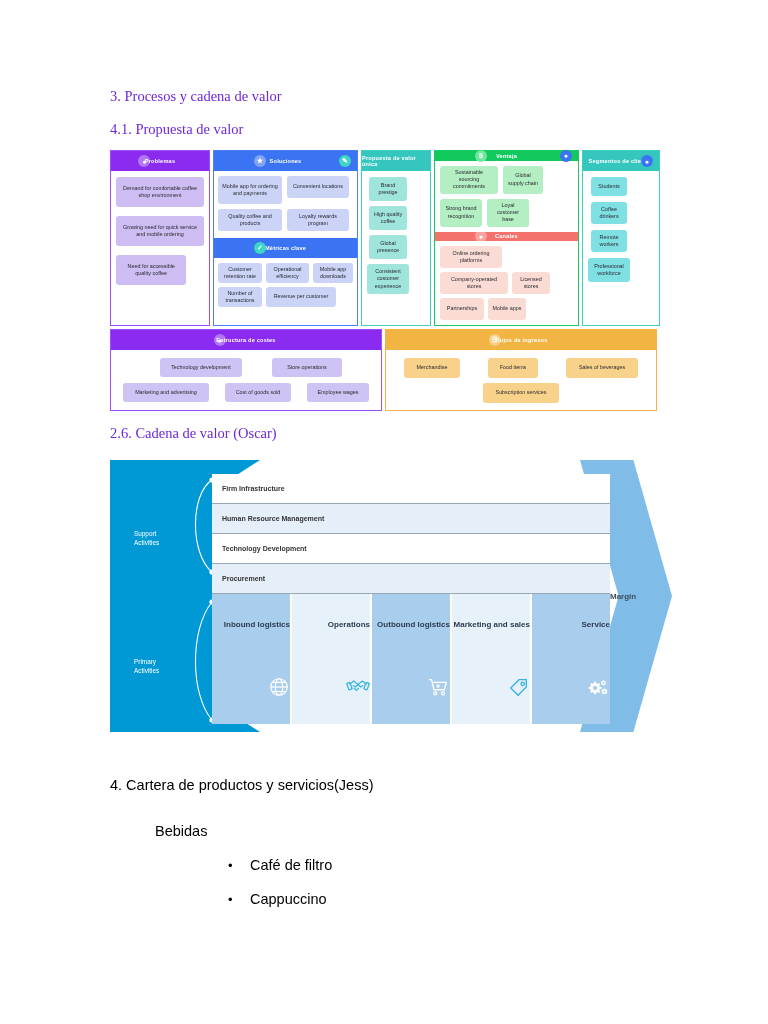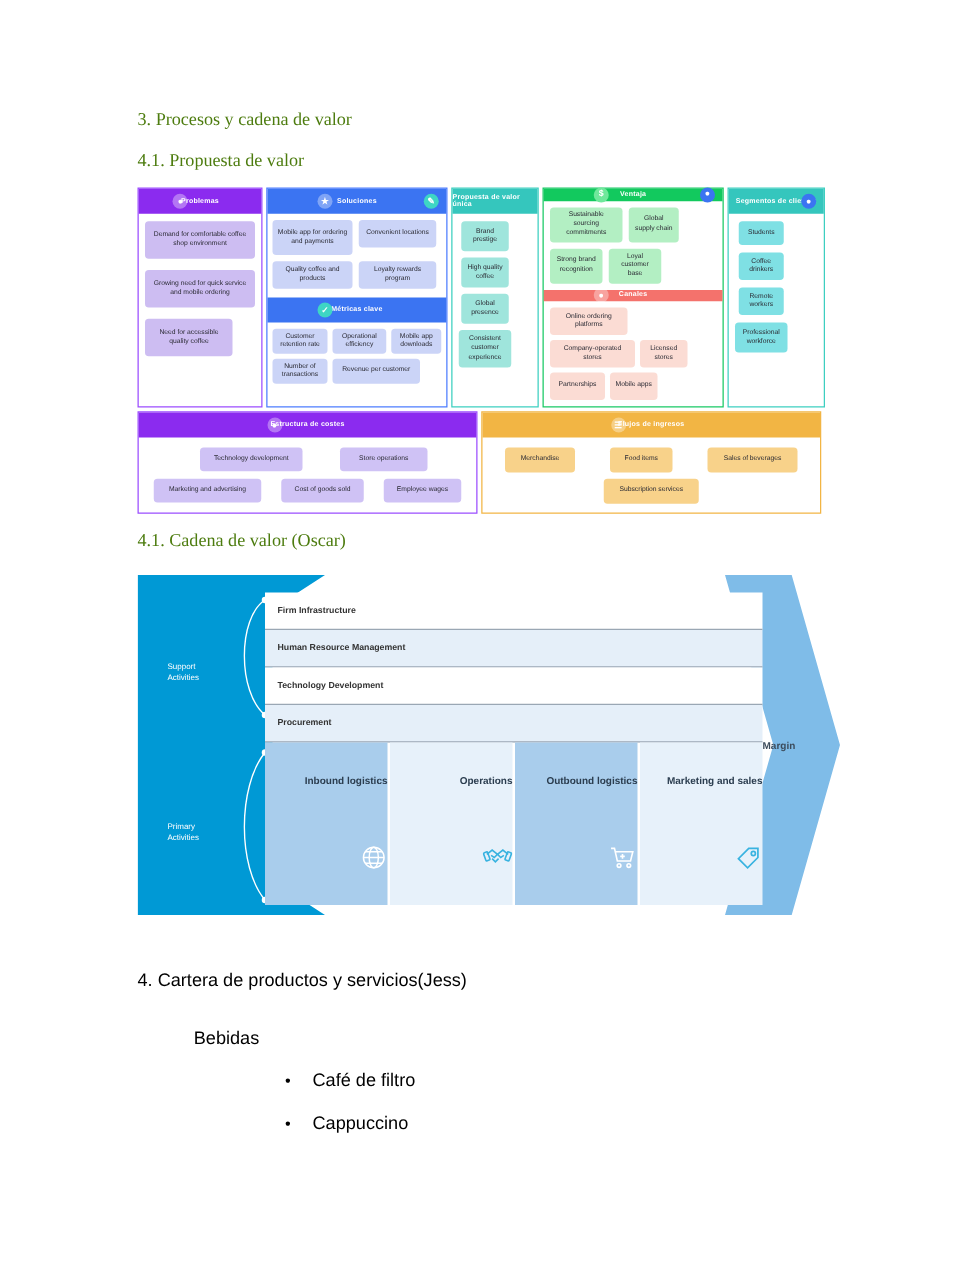--- a/index.html
+++ b/index.html
@@ -6,21 +6,21 @@
   body {
     width: 768px; height: 1024px;
     background: #ffffff;
     font-family: "Liberation Sans", sans-serif;
     overflow: hidden;
     position: relative;
   }
   .page { padding: 88px 0 0 0; position: relative; width: 768px; }
 
   
-  .doc-h { font-family: "Liberation Serif", serif; font-size: 14.5px; color: #4d7c0f; margin-left: 110px; }
+  .doc-h { font-family: "Liberation Serif", serif; font-size: 14.5px; color: #6d28d9; margin-left: 110px; }
   .doc-h.h1 { margin-bottom: 16px; }
   .doc-h.h2 { margin-bottom: 12px; }
 
   
   .bmc { margin-left: 110px; width: 550px; position: relative; }
   .bmc-top { display: flex; align-items: stretch; gap: 3px; height: 176px; }
   .bmc-col { background: #fff; display: flex; flex-direction: column; }
   .bmc-col.b-purple { border: 1px solid #9b4dff; }
   .bmc-col.b-blue   { border: 1px solid #4d7cff; }
   .bmc-col.b-teal   { border: 1px solid #3dcfc0; }
@@ -243,21 +243,21 @@
         <div class="bot-body">
           <div class="card c-orange" style="width:56px;height:20px;">Merchandise</div>
           <div class="card c-orange" style="width:50px;height:20px;">Food items</div>
           <div class="card c-orange" style="width:72px;height:20px;">Sales of beverages</div>
           <div class="card c-orange" style="width:76px;height:20px;">Subscription services</div>
         </div>
       </div>
     </div>
   </div>
 
-  <div class="doc-h h2" style="margin-top:14px;">4.1. Cadena de valor (Oscar)</div>
+  <div class="doc-h h2" style="margin-top:14px;">2.6. Cadena de valor (Oscar)</div>
 
   <div class="vc-wrap">
     <div class="vc-blue"></div>
 
     <svg width="120" height="285" style="position:absolute;left:40px;top:0;">
       <path class="vc-brace" d="M62,26 C40,40 40,100 62,118"></path>
       <circle class="vc-dot" cx="62" cy="26" r="2.6"></circle>
       <circle class="vc-dot" cx="62" cy="118" r="2.6"></circle>
       <path class="vc-brace" d="M62,148 C40,175 40,240 62,266"></path>
       <circle class="vc-dot" cx="62" cy="148" r="2.6"></circle>
@@ -318,20 +318,33 @@
               <line x1="10" y1="11" x2="14" y2="11"></line>
           </svg>
         </div>
       </div>
       <div class="vc-cell light">
         <div class="ctitle">Marketing and sales</div>
         <div class="cicon">
           <svg width="22" height="22" viewBox="0 0 24 24" fill="none" stroke="currentColor" stroke-width="1.5">
             <path d="M20,4 L12,4 L3,13 L11,21 L20,12 Z"></path>
               <circle cx="16" cy="8.5" r="1.8"></circle>
+          </svg>
+        </div>
+      </div>
+      <div class="vc-cell dark">
+        <div class="ctitle">Service</div>
+        <div class="cicon">
+          <svg width="24" height="22" viewBox="0 0 26 24" fill="currentColor">
+            <path d="M9,6 l1.6,0 l.4,1.8 l1.5,.7 l1.6,-1 l1.2,1.2 l-1,1.6 l.7,1.5 l1.8,.4 l0,1.6 l-1.8,.4 l-.7,1.5 l1,1.6 l-1.2,1.2 l-1.6,-1 l-1.5,.7 l-.4,1.8 l-1.6,0 l-.4,-1.8 l-1.5,-.7 l-1.6,1 l-1.2,-1.2 l1,-1.6 l-.7,-1.5 l-1.8,-.4 l0,-1.6 l1.8,-.4 l.7,-1.5 l-1,-1.6 l1.2,-1.2 l1.6,1 l1.5,-.7 Z"></path>
+            <circle cx="9.8" cy="13" r="2.4" fill="#A9CDEC"></circle>
+            <circle cx="19" cy="7.5" r="2.6"></circle>
+              <circle cx="19" cy="7.5" r="1" fill="#A9CDEC"></circle>
+            <circle cx="20" cy="17" r="3"></circle>
+              <circle cx="20" cy="17" r="1.2" fill="#A9CDEC"></circle>
           </svg>
         </div>
       </div>
     </div>
 
     <div class="vc-margin-txt">Margin</div>
   </div>
 
   <div class="sec4" style="margin-top:38px;">4. Cartera de productos y servicios(Jess)</div>
   <div class="bebidas">Bebidas</div>

